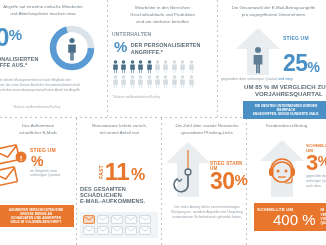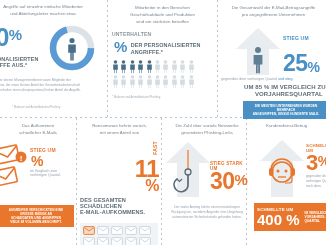--- a/index.html
+++ b/index.html
@@ -254,21 +254,21 @@
       <div>GROSSE MENGE AN</div>
       <div>SCHADDATEN UND ANGRIFFEN</div>
       <div>VIELE IM VOLUMEN-BESCHRIFT.</div>
     </div>
   </div>
 
   <div class="panel" style="left:80px;top:123px;width:79px;height:120px;">
     <div class="blurb">Ransomware kehrte zurück,</div>
     <div class="blurb">mit einem Anteil von</div>
 
-    <div style="display:flex;align-items:flex-end;justify-content:center;margin-top:8px;flex-direction:column;">
+    <div style="display:flex;align-items:flex-end;justify-content:center;margin-top:24px;">
       <span class="kicker o" style="transform:rotate(-90deg);transform-origin:center;margin-bottom:7px;margin-right:-3px;">FAST</span>
       <span class="bignum orange" style="font-size:24px;">11</span>
       <span class="bignum orange" style="font-size:16px;margin-left:2px;">%</span>
     </div>
 
     <div class="caps" style="margin-top:4px;font-size:5.6px;">DES GESAMTEN SCHÄDLICHEN</div>
     <div class="caps" style="font-size:5.6px;">E-MAIL-AUFKOMMENS.</div>
 
     <div id="envelope-grid" class="envgrid" style="margin-top:7px;width:78px;">
         <svg width="12" height="9" viewBox="0 0 12 9">
@@ -361,21 +361,21 @@
       <div style="display:flex;align-items:flex-start;">
         <span class="bignum orange" style="font-size:22px;">3</span>
         <span class="bignum orange" style="font-size:14px;margin-top:2px;">%</span>
       </div>
       <div class="foot" style="width:32px;margin-top:2px;">gegenüber dem vorherigen Quartal nach oben.</div>
     </div>
 
     <div style="position:absolute;left:4px;top:80px;width:86px;background:#e8762c;display:flex;align-items:center;padding:4px 3px;box-sizing:border-box;">
       <div style="flex:0 0 auto;">
         <div style="color:#fff;font-weight:bold;font-size:4.4px;letter-spacing:.2px;">SCHNELLTE UM</div>
-        <div style="color:#fff;font-weight:bold;font-size:15px;line-height:1;">400 %</div>
+        <div style="color:#fff;font-weight:normal;font-size:15px;line-height:1;margin-left:16px;">400 %</div>
       </div>
       <div style="margin-left:5px;color:#fff;font-weight:bold;font-size:3.2px;line-height:1.35;">
         <div>IM VERGLEICH</div>
         <div>VORJAHRES-</div>
         <div>QUARTAL</div>
       </div>
     </div>
   </div>
 
 </div>

